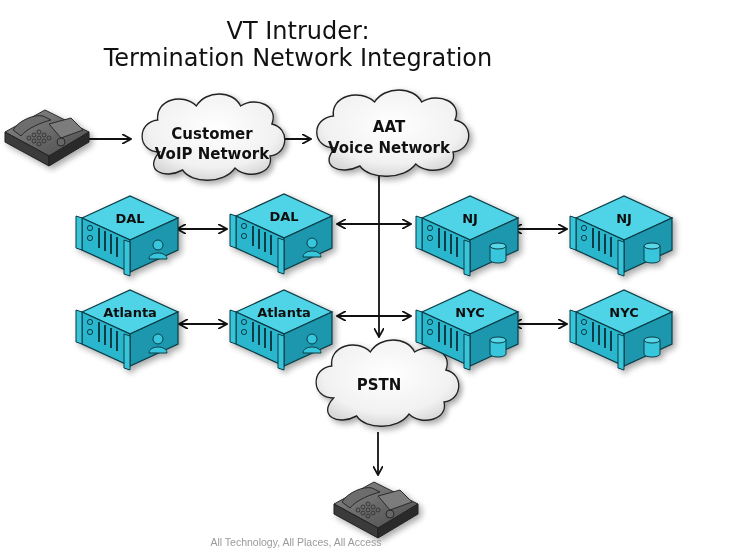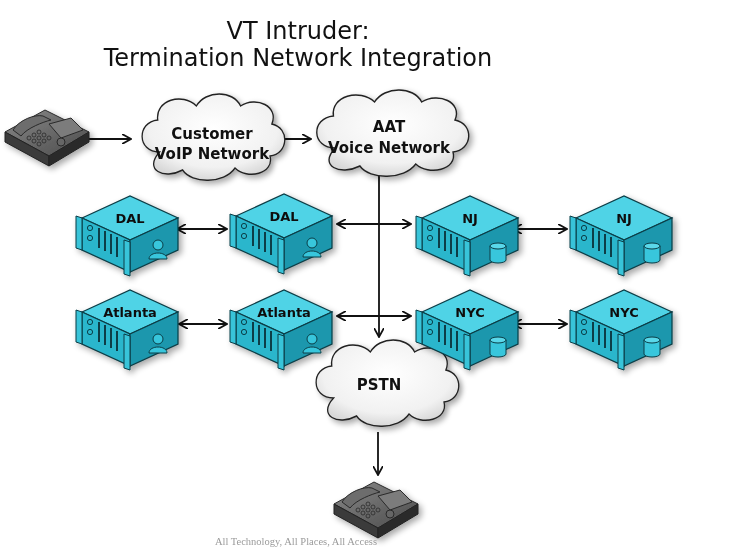--- a/index.html
+++ b/index.html
@@ -4,21 +4,21 @@
 <style>
   html, body { margin: 0; padding: 0; background: #ffffff; }
   body { width: 740px; height: 558px; position: relative; overflow: hidden;
          font-family: "Liberation Sans", "DejaVu Sans", sans-serif; }
   .title { position: absolute; left: 0; width: 596px; text-align: center;
            font-family: "DejaVu Sans", sans-serif; font-size: 24px; color: #111; font-weight: normal; }
   #title1 { top: 17px; }
   #title2 { top: 44px; }
   #diagram { position: absolute; left: 0; top: 0; }
   .footer { position: absolute; left: 0; width: 592px; top: 536px; text-align: center;
-            font-family: Liberation Serif, serif; font-size: 10.5px; color: #9a9a9a; }
+            font-family: Liberation Sans, sans-serif; font-size: 10.5px; color: #9a9a9a; }
   .node-label { font-family: "DejaVu Sans", sans-serif; font-weight: bold; fill: #111; }
 </style>
 </head>
 <body>
 
 <div class="title" id="title1">VT Intruder:</div>
 <div class="title" id="title2">Termination Network Integration</div>
 
 <svg id="diagram" width="740" height="558" viewBox="0 0 740 558">
   <defs>

